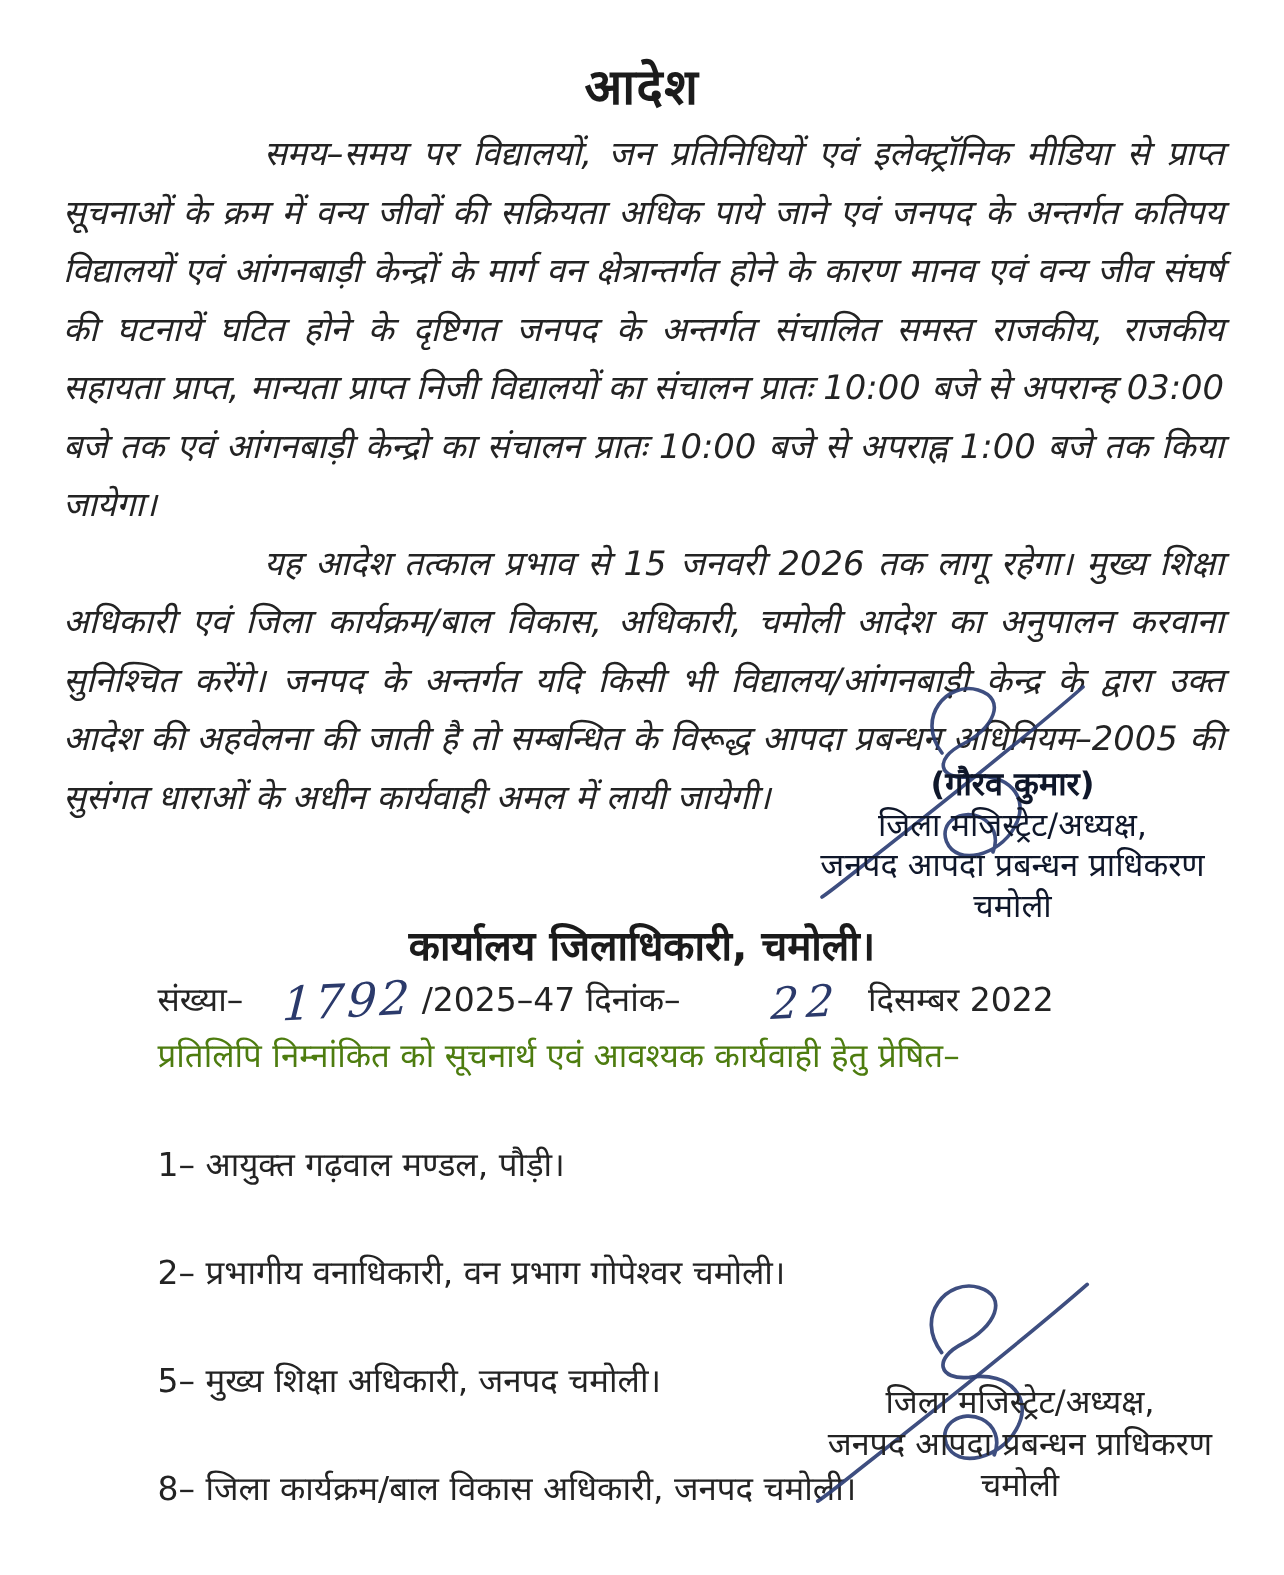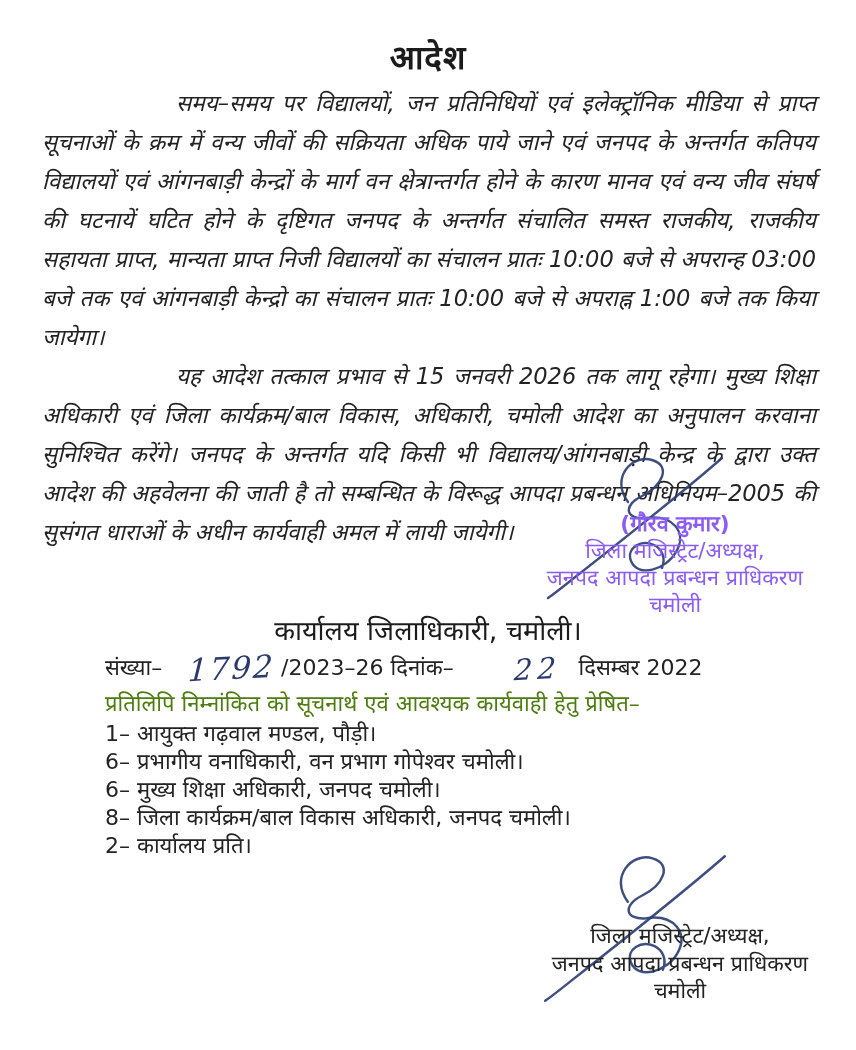--- a/index.html
+++ b/index.html
@@ -43,31 +43,31 @@
     text-indent: 134px;
   }
   .sig-block-1 {
     position: absolute;
     top: 510px;
     left: 515px;
     width: 320px;
     text-align: center;
     font-size: 21.5px;
     line-height: 27px;
-    color: #8b5cf6;
+    color: #0f172a;
   }
   .sig-name { font-weight: bold; }
   .office-heading {
     position: absolute;
     top: 611px;
     left: 0;
     width: 856px;
     text-align: center;
     font-size: 27px;
-    font-weight: normal;
+    font-weight: bold;
     color: #1b1b1b;
   }
   .ref-line {
     position: absolute;
     top: 650px;
     left: 105px;
     width: 710px;
     font-size: 22px;
     color: #232323;
     white-space: nowrap;
@@ -101,21 +101,21 @@
   }
   .recipients {
     position: absolute;
     top: 720px;
     left: 105px;
     width: 660px;
     font-size: 22px;
     line-height: 28px;
     color: #232323;
   }
-  .recipients .row { white-space: nowrap; }
+  .recipients .row { white-space: nowrap; margin-top: 44px; }
   .sig-block-2 {
     position: absolute;
     top: 922px;
     left: 520px;
     width: 320px;
     text-align: center;
     font-size: 21.5px;
     line-height: 27.5px;
     color: #232323;
   }
@@ -153,30 +153,30 @@
   <div class="sig-block-1">
     <div class="sig-name">(गौरव कुमार)</div>
     <div>जिला मजिस्ट्रेट/अध्यक्ष,</div>
     <div>जनपद आपदा प्रबन्धन प्राधिकरण</div>
     <div>चमोली</div>
   </div>
 
   <div class="office-heading">कार्यालय जिलाधिकारी, चमोली।</div>
 
   <div class="ref-line">
-    <span>संख्या–</span><span class="handwriting hw-number">1792</span><span>/2023–26</span>
+    <span>संख्या–</span><span class="handwriting hw-number">1792</span><span>/2025–47</span>
     <span>दिनांक–</span><span class="handwriting hw-day">22</span><span>दिसम्बर 2022</span>
   </div>
 
   <div class="copy-line">प्रतिलिपि निम्नांकित को सूचनार्थ एवं आवश्यक कार्यवाही हेतु प्रेषित–</div>
 
   <div class="recipients">
     <div class="row">1– आयुक्त गढ़वाल मण्डल, पौड़ी।</div>
-    <div class="row">6– प्रभागीय वनाधिकारी, वन प्रभाग गोपेश्वर चमोली।</div>
-    <div class="row">6– मुख्य शिक्षा अधिकारी, जनपद चमोली।</div>
+    <div class="row">2– प्रभागीय वनाधिकारी, वन प्रभाग गोपेश्वर चमोली।</div>
+    <div class="row">5– मुख्य शिक्षा अधिकारी, जनपद चमोली।</div>
     <div class="row">8– जिला कार्यक्रम/बाल विकास अधिकारी, जनपद चमोली।</div>
     <div class="row">2– कार्यालय प्रति।</div>
   </div>
 
   <svg class="signature-svg sig2" width="200" height="160" viewBox="0 0 190 155">
     <path d="M 182 8 C 150 36 85 88 34 128 C 24 136 14 144 8 148"></path>
     <path d="M 88 52 C 70 28 92 4 112 10 C 132 16 122 36 102 46 C 82 56 86 70 106 68 C 132 64 148 82 136 102 C 126 120 98 128 91 111 C 86 98 101 89 114 95 C 122 99 126 108 122 118"></path>
   </svg>
 
   <div class="sig-block-2">

